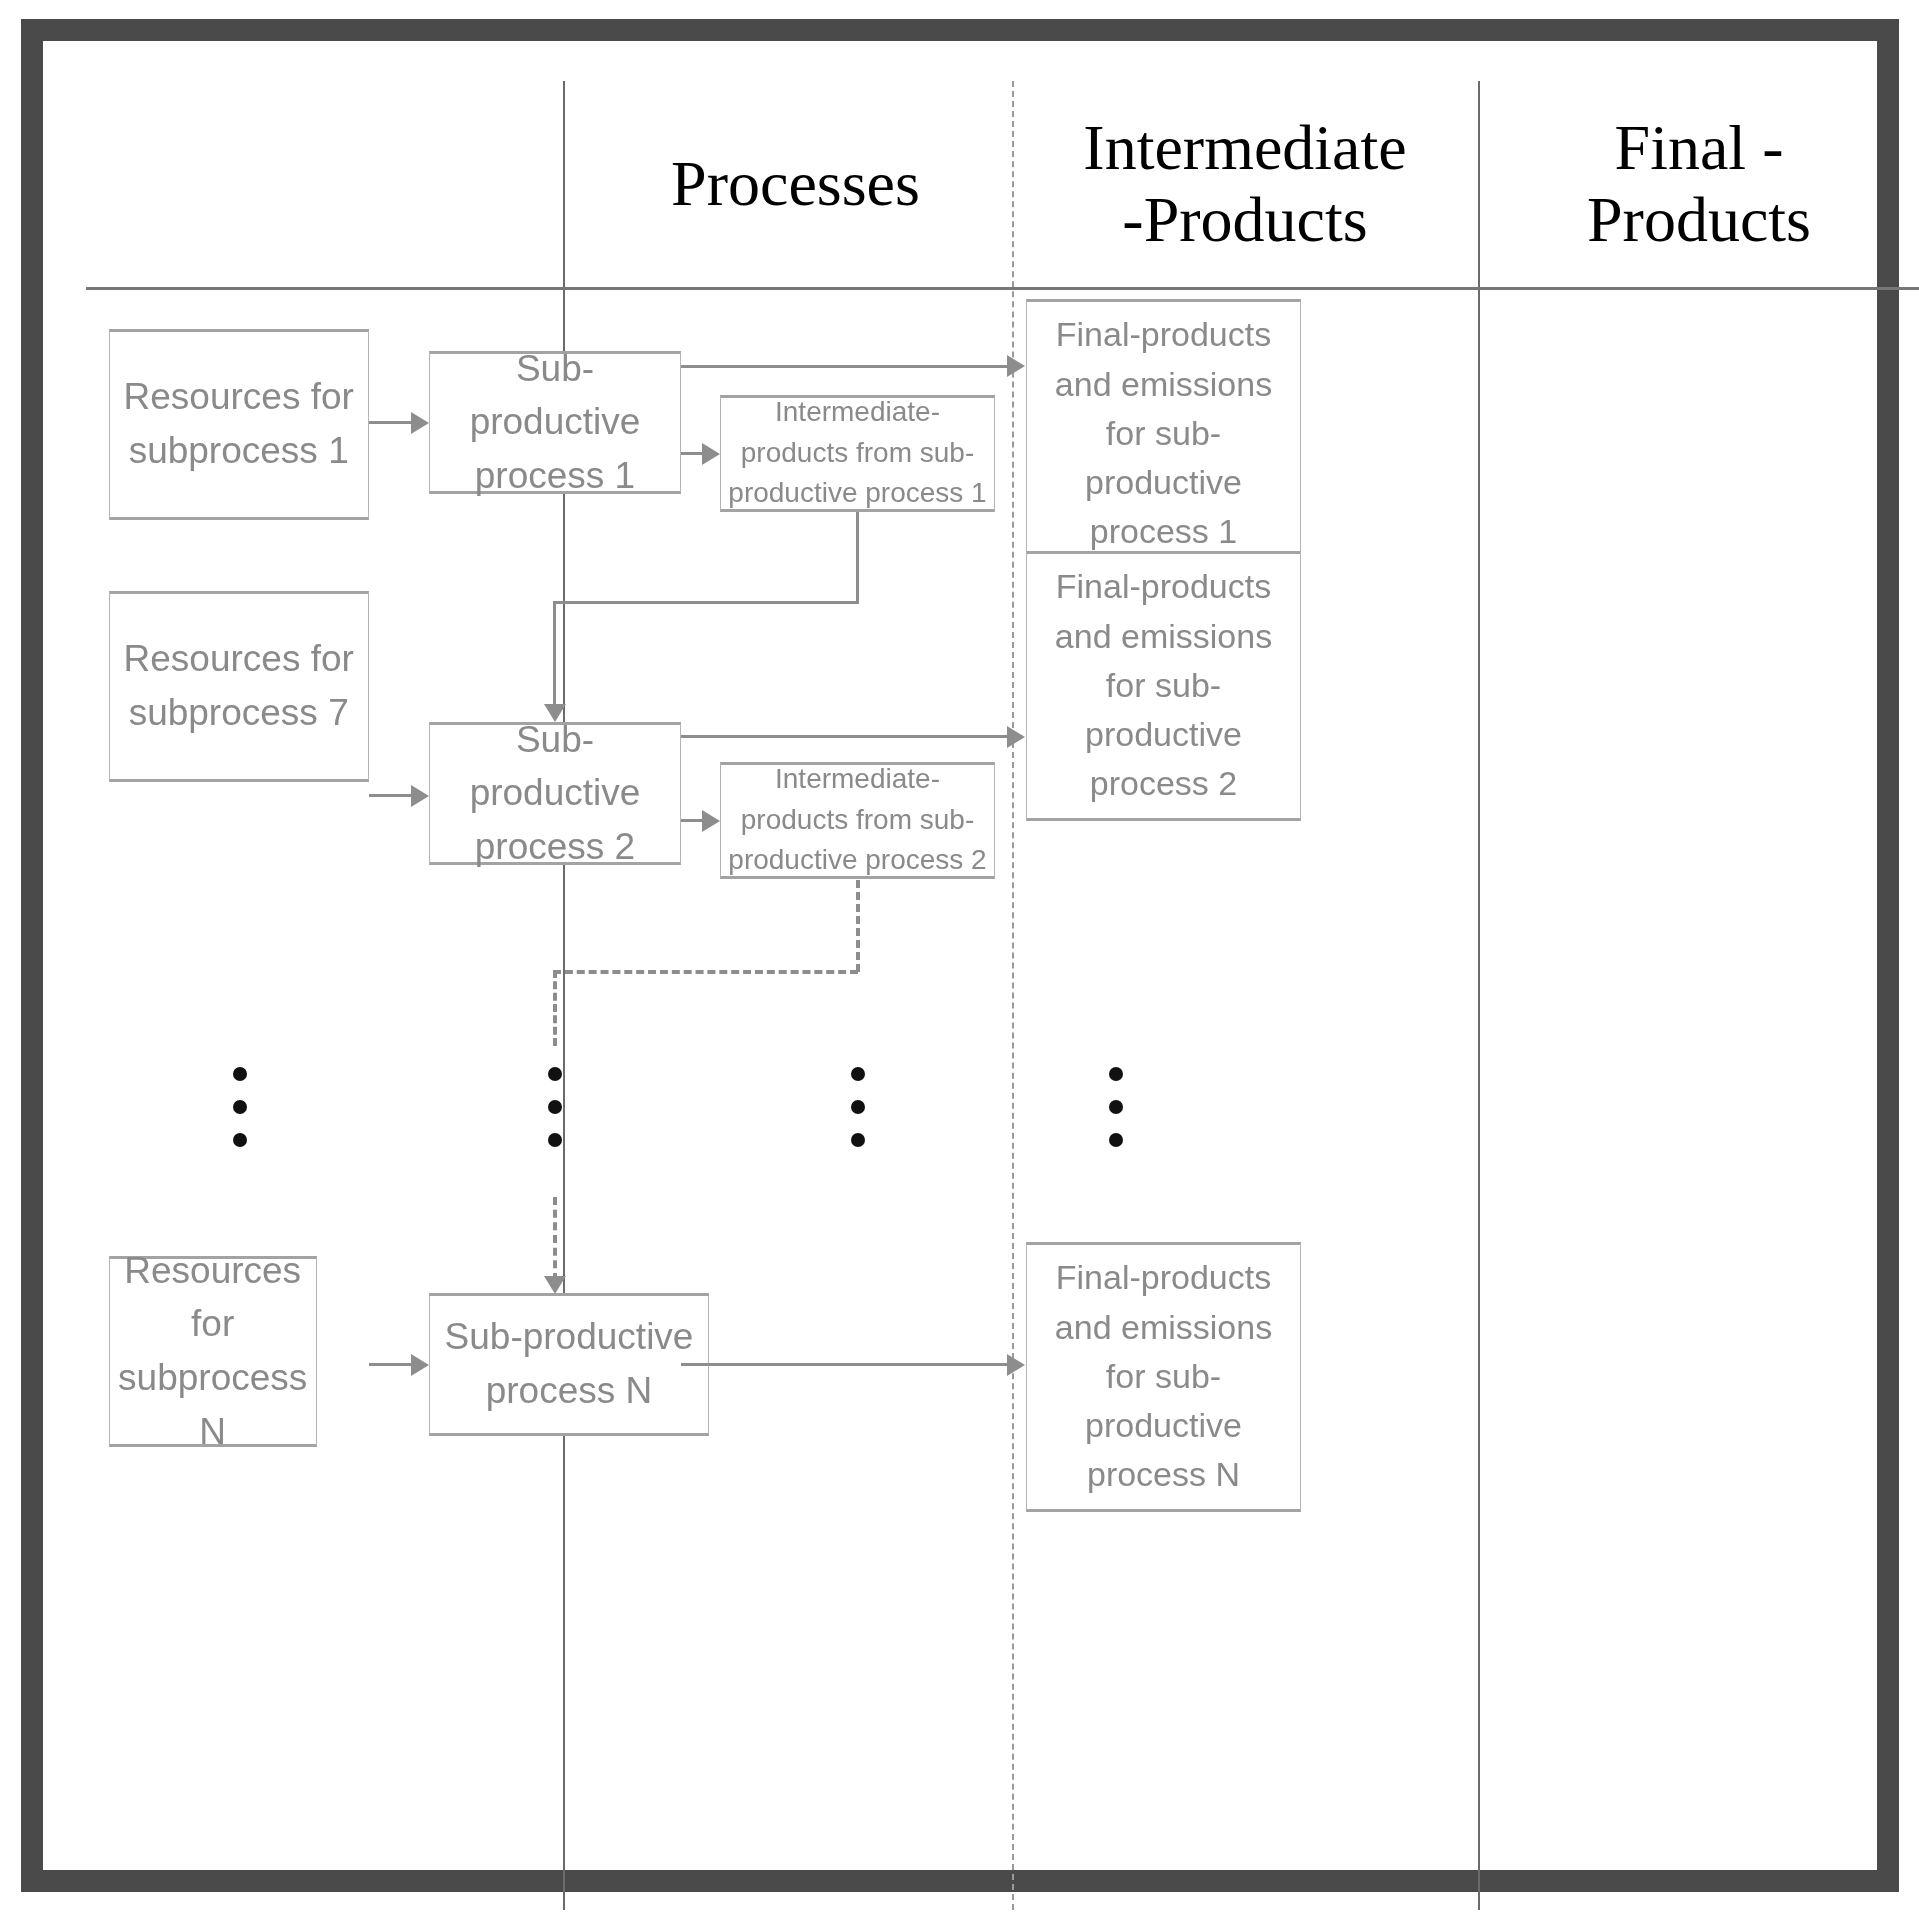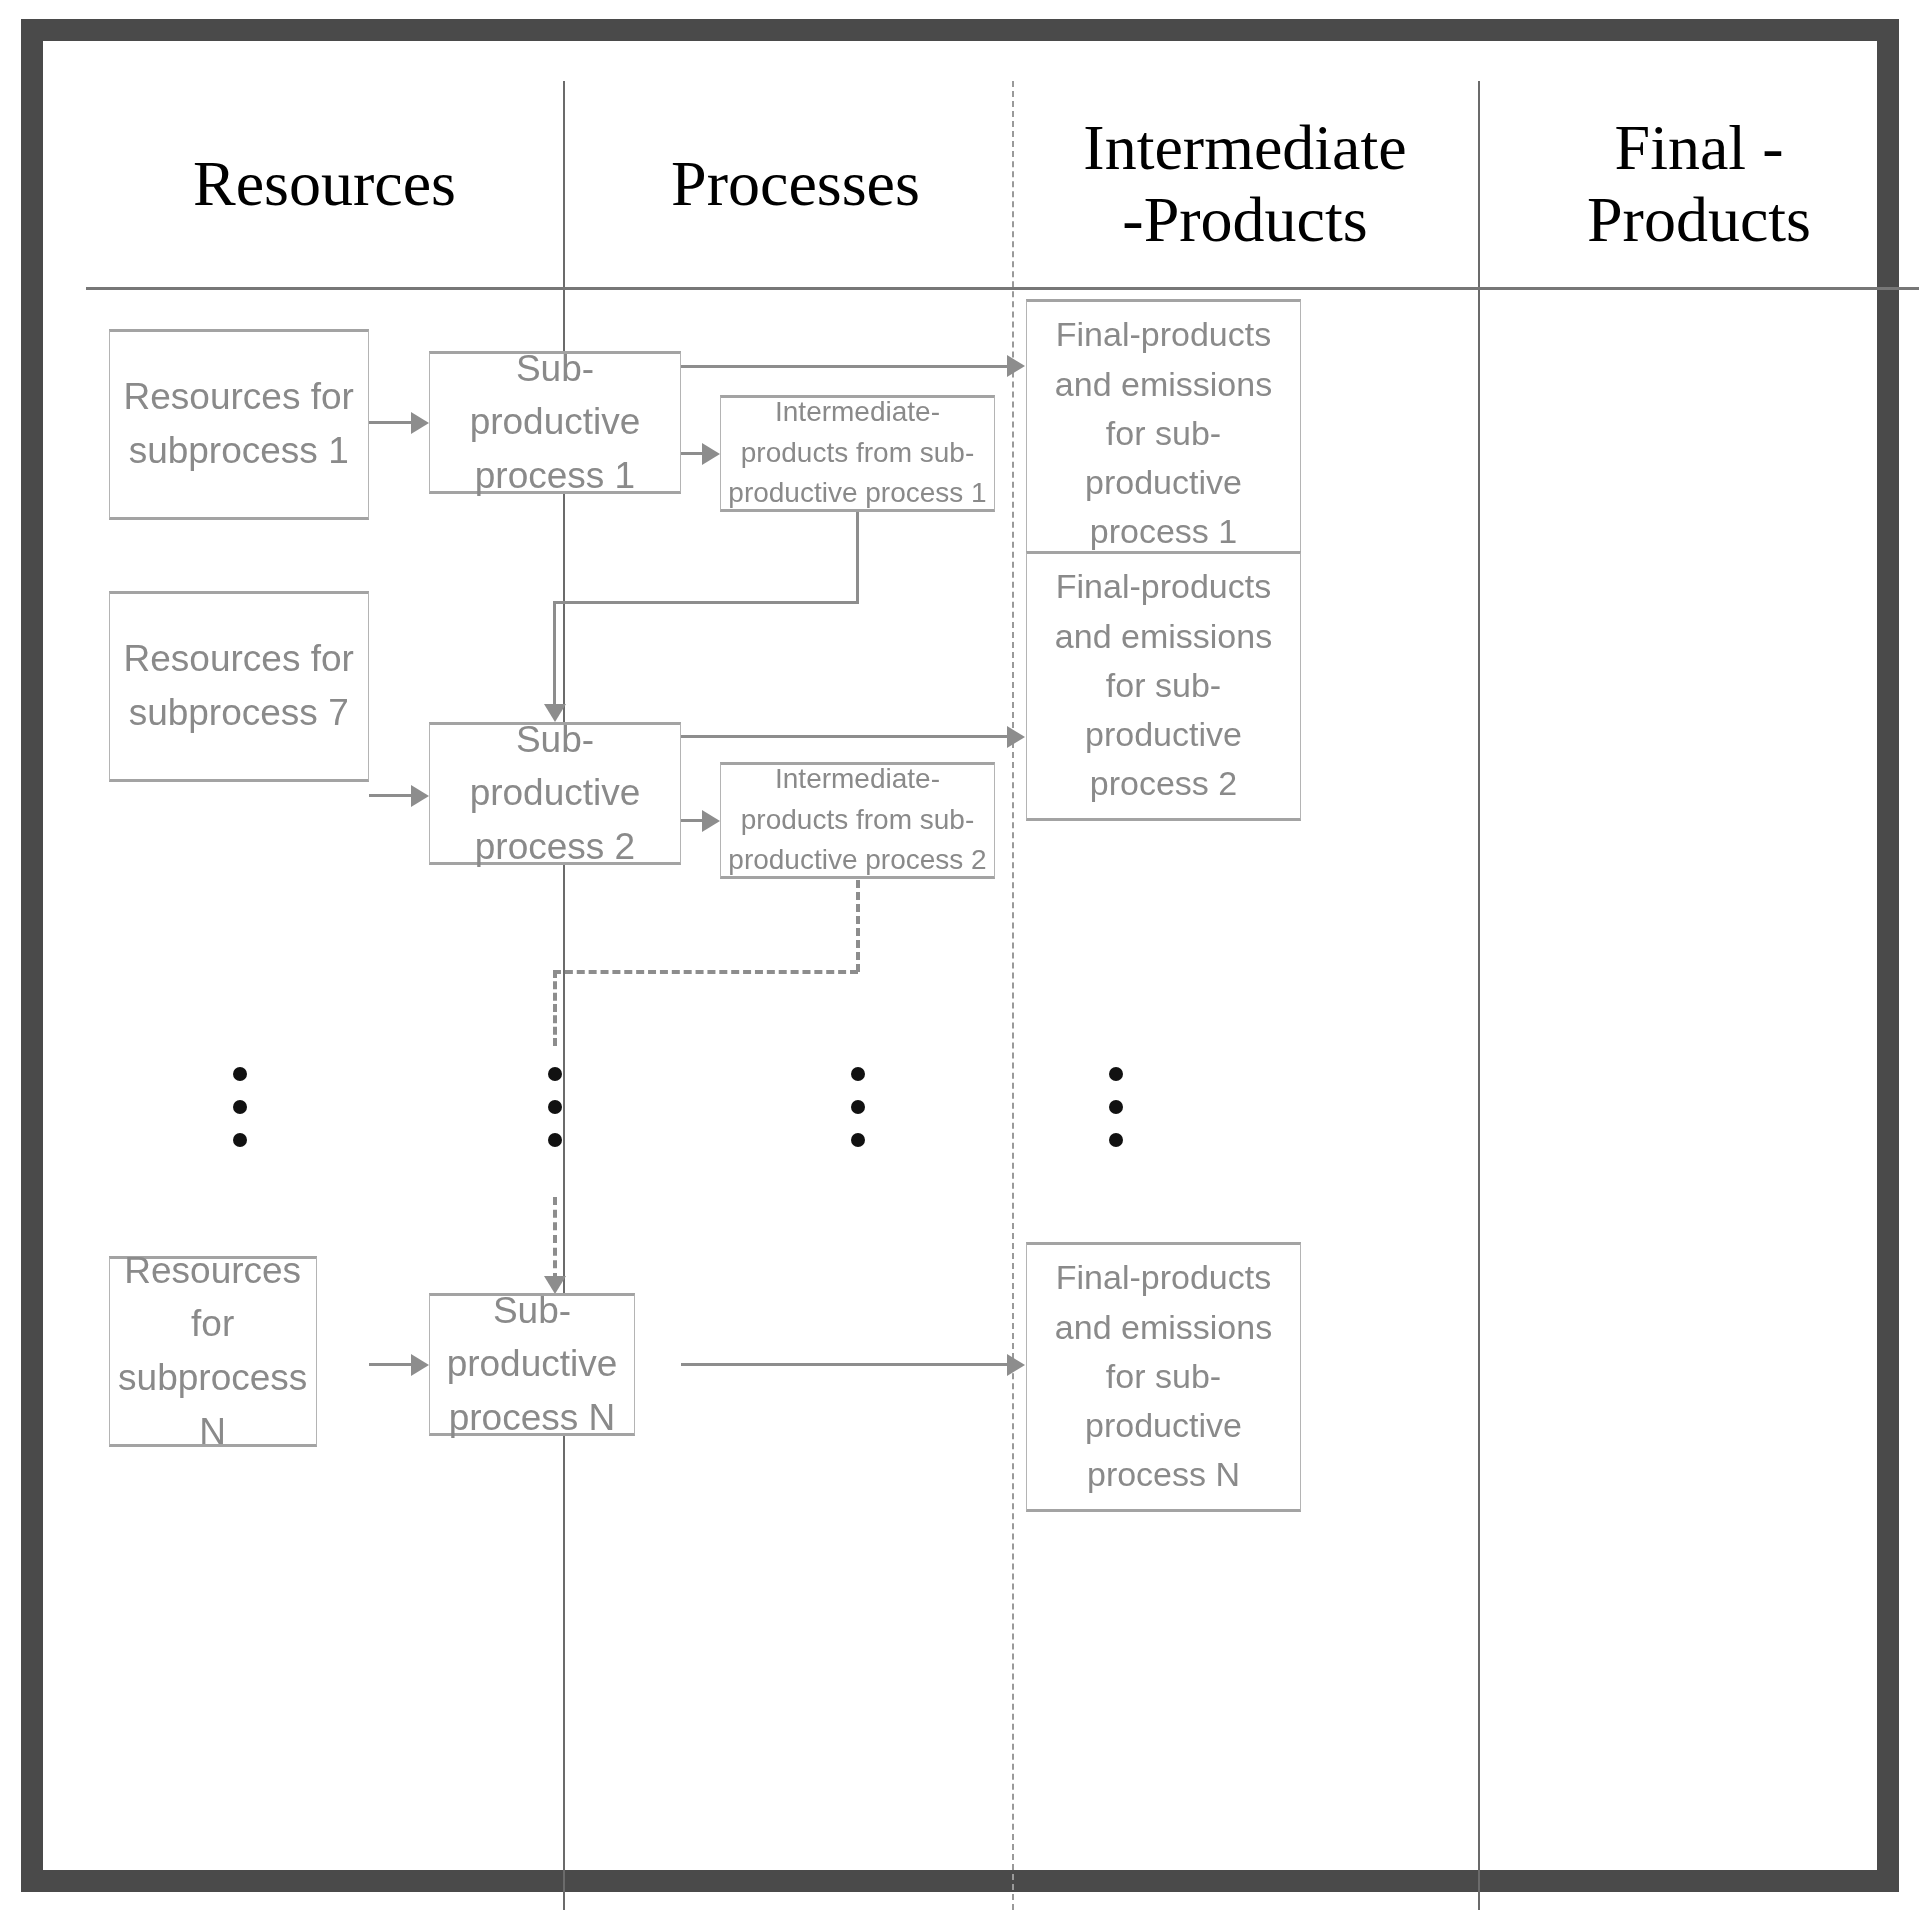--- a/index.html
+++ b/index.html
@@ -55,23 +55,20 @@
 
 <div id="stage">
   <div id="frame">
     <div id="table">
 
       <div class="vrule" style="left:477px;height:1829px;"></div>
       <div class="vrule dashed" style="left:926px;height:1829px;"></div>
       <div class="vrule" style="left:1392px;height:1829px;"></div>
       <div class="hrule" style="top:206px;"></div>
 
-      <div class="hdr" style="left:0;width:477px;">
-        <span>Resources</span>
-      </div>
       <div class="hdr" style="left:477px;width:449px;margin-left:8px;">
         <span>Processes</span>
       </div>
       <div class="hdr" style="left:926px;width:466px;">
         <span><span>Intermediate</span><br><span>-Products</span></span>
       </div>
       <div class="hdr" style="left:1392px;width:442px;">
         <span><span>Final -</span><br><span>Products</span></span>
       </div>
 
@@ -147,21 +144,21 @@
       </div>
       <div class="dots" style="left:1019px;top:986px;">
         <i></i>
         <i></i>
         <i></i>
       </div>
 
       <div class="node res" style="left:22.7px;top:1175px;width:208px;height:191px;align-items:center;">
         <span>Resources for subprocess N</span>
       </div>
-      <div class="node proc" style="left:343px;top:1212px;width:206px;height:143px;">
+      <div class="node proc" style="left:343px;top:1212px;width:280px;height:143px;">
         <span>Sub-productive process N</span>
       </div>
       <div class="node fin" style="left:940px;top:1161px;width:275px;height:270px;align-items:center;">
         <span>Final-products and emissions for sub-productive process N</span>
       </div>
 
       <div class="ln lnh" style="left:283px;top:1282px;width:42px;"></div>
       <div class="arrowR" style="left:325px;top:1273px;"></div>
 
       <div class="ln lnh" style="left:595px;top:1282px;width:326px;"></div>

